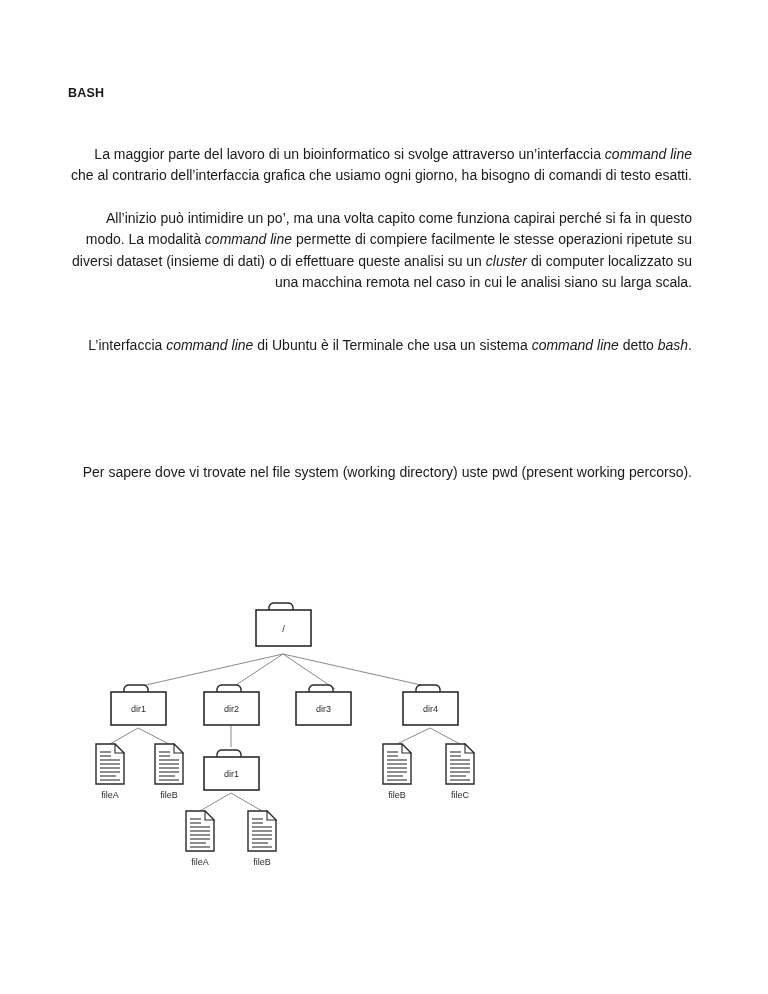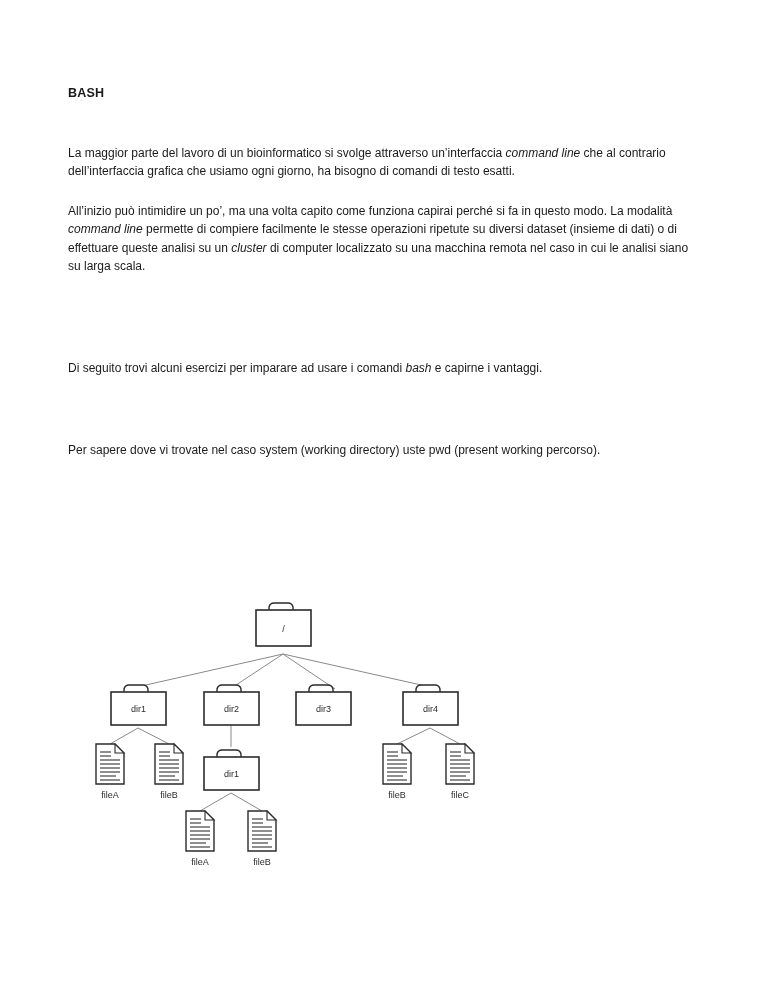--- a/index.html
+++ b/index.html
@@ -29,24 +29,24 @@
     width: 624px;
   }
   .doc-title {
     font-size: 12.5px;
     font-weight: bold;
     letter-spacing: 0.2px;
     line-height: 1.25;
     margin: 0 0 0 0;
   }
   .para {
-    font-size: 12px;
+    font-size: 14px;
     line-height: 1.52;
     margin: 0;
-    text-align: left;
+    text-align: right;
   }
   .gap-lg { height: 42px; }
   .gap-md { height: 22px; }
   em { font-style: italic; }
   strong { font-weight: normal; }
 
   
   .diagram {
     position: absolute;
     left: 70px;
@@ -108,31 +108,31 @@
     <div class="gap-lg"></div>
 
     <p class="para"><span>La maggior parte del lavoro di un bioinformatico si svolge attraverso un’interfaccia </span><em>command line</em><span> che al contrario dell’interfaccia grafica che usiamo ogni giorno, ha bisogno di comandi di testo esatti.</span></p>
 
     <div class="gap-md"></div>
 
     <p class="para"><span>All’inizio può intimidire un po’, ma una volta capito come funziona capirai perché si fa in questo modo. La modalità </span><em>command line</em><span> permette di compiere facilmente le stesse operazioni ripetute su diversi dataset (insieme di dati) o di effettuare queste analisi su un </span><em>cluster</em><span> di computer localizzato su una macchina remota nel caso in cui le analisi siano su larga scala.</span></p>
 
     <div class="gap-lg"></div>
 
+    <p class="para"><span>L’interfaccia </span><em>command line</em><span> di Ubuntu è il Terminale che usa un sistema </span><em>command line</em><span> detto </span><em>bash</em><span>.</span></p>
 
     <div class="gap-lg"></div>
 
-    <p class="para"><span>Di seguito trovi alcuni esercizi per imparare ad usare i comandi </span><em>bash</em><span> e capirne i vantaggi.</span></p>
 
     <div class="gap-lg"></div>
 
 
     <div class="gap-md"></div>
 
-    <p class="para"><span>Per sapere dove vi trovate nel caso system (working directory) uste </span><strong>pwd</strong><span> (present working percorso).</span></p>
+    <p class="para"><span>Per sapere dove vi trovate nel file system (working directory) uste </span><strong>pwd</strong><span> (present working percorso).</span></p>
 
     <div class="gap-md"></div>
 
 
   </div>
 
   <div class="diagram">
     <svg width="430" height="290" viewBox="0 0 430 290" xmlns="http://www.w3.org/2000/svg">
 
       <g>

